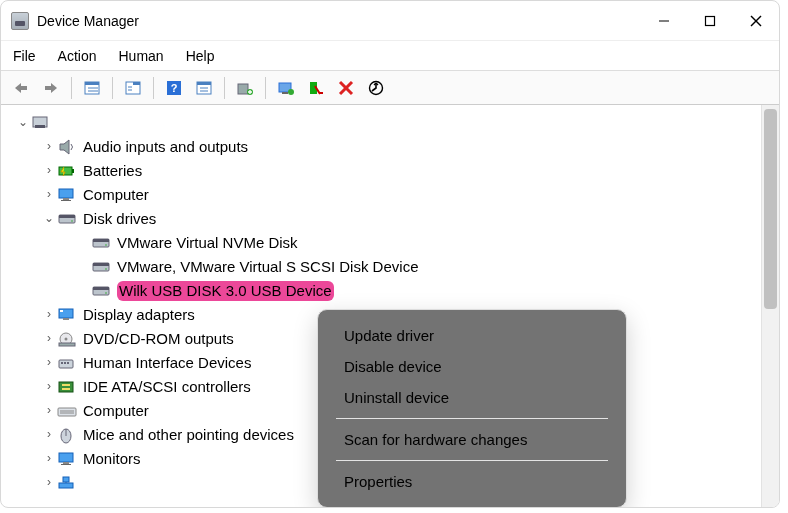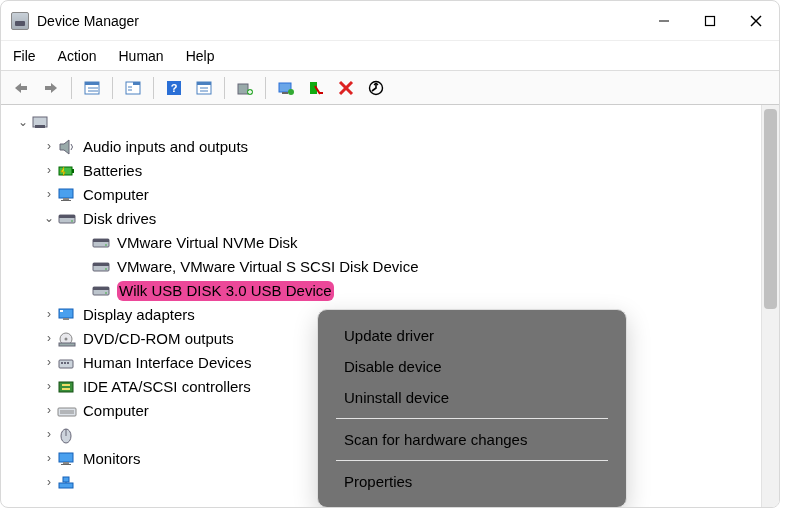--- a/index.html
+++ b/index.html
@@ -414,20 +414,21 @@
     <span>Computer</span>
   </div>
         <div class="row lvl1">
     <span class="chev">›</span>
     <span class="devicon">
             <svg width="20" height="18">
               <ellipse cx="9" cy="10" rx="5" ry="7" fill="#cdd4dc" stroke="#667"></ellipse>
               <line x1="9" y1="3" x2="9" y2="10" stroke="#667"></line>
             </svg>
           </span>
+    <span>Mice and other pointing devices</span>
   </div>
         <div class="row lvl1">
     <span class="chev">›</span>
     <span class="devicon">
             <svg width="20" height="18">
               <rect x="2" y="3" width="14" height="9" fill="#4aa0ee" stroke="#1560b8"></rect>
               <rect x="6" y="12" width="6" height="2" fill="#888"></rect>
               <rect x="4" y="14" width="10" height="1" fill="#666"></rect>
             </svg>
           </span>

